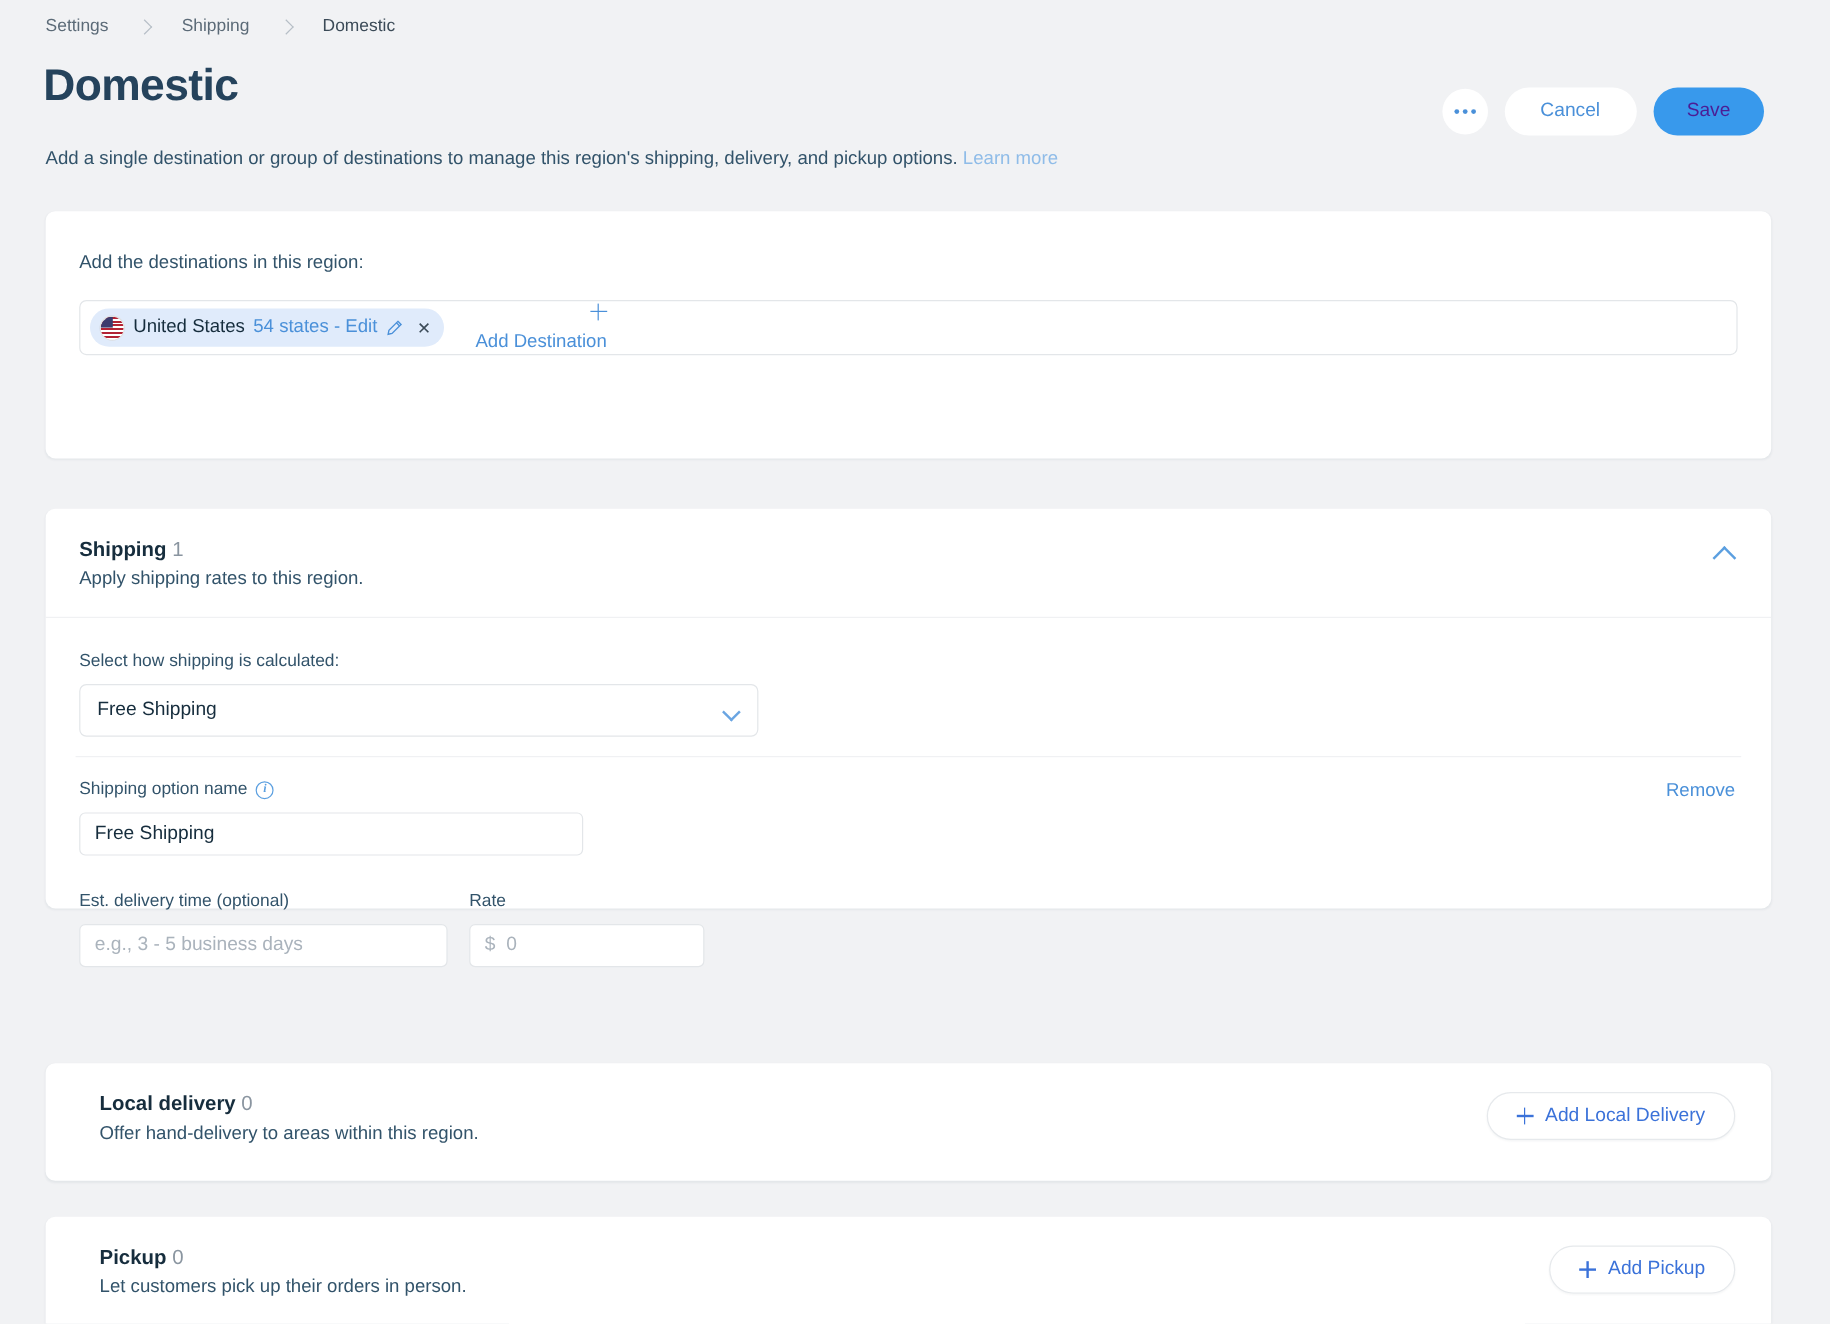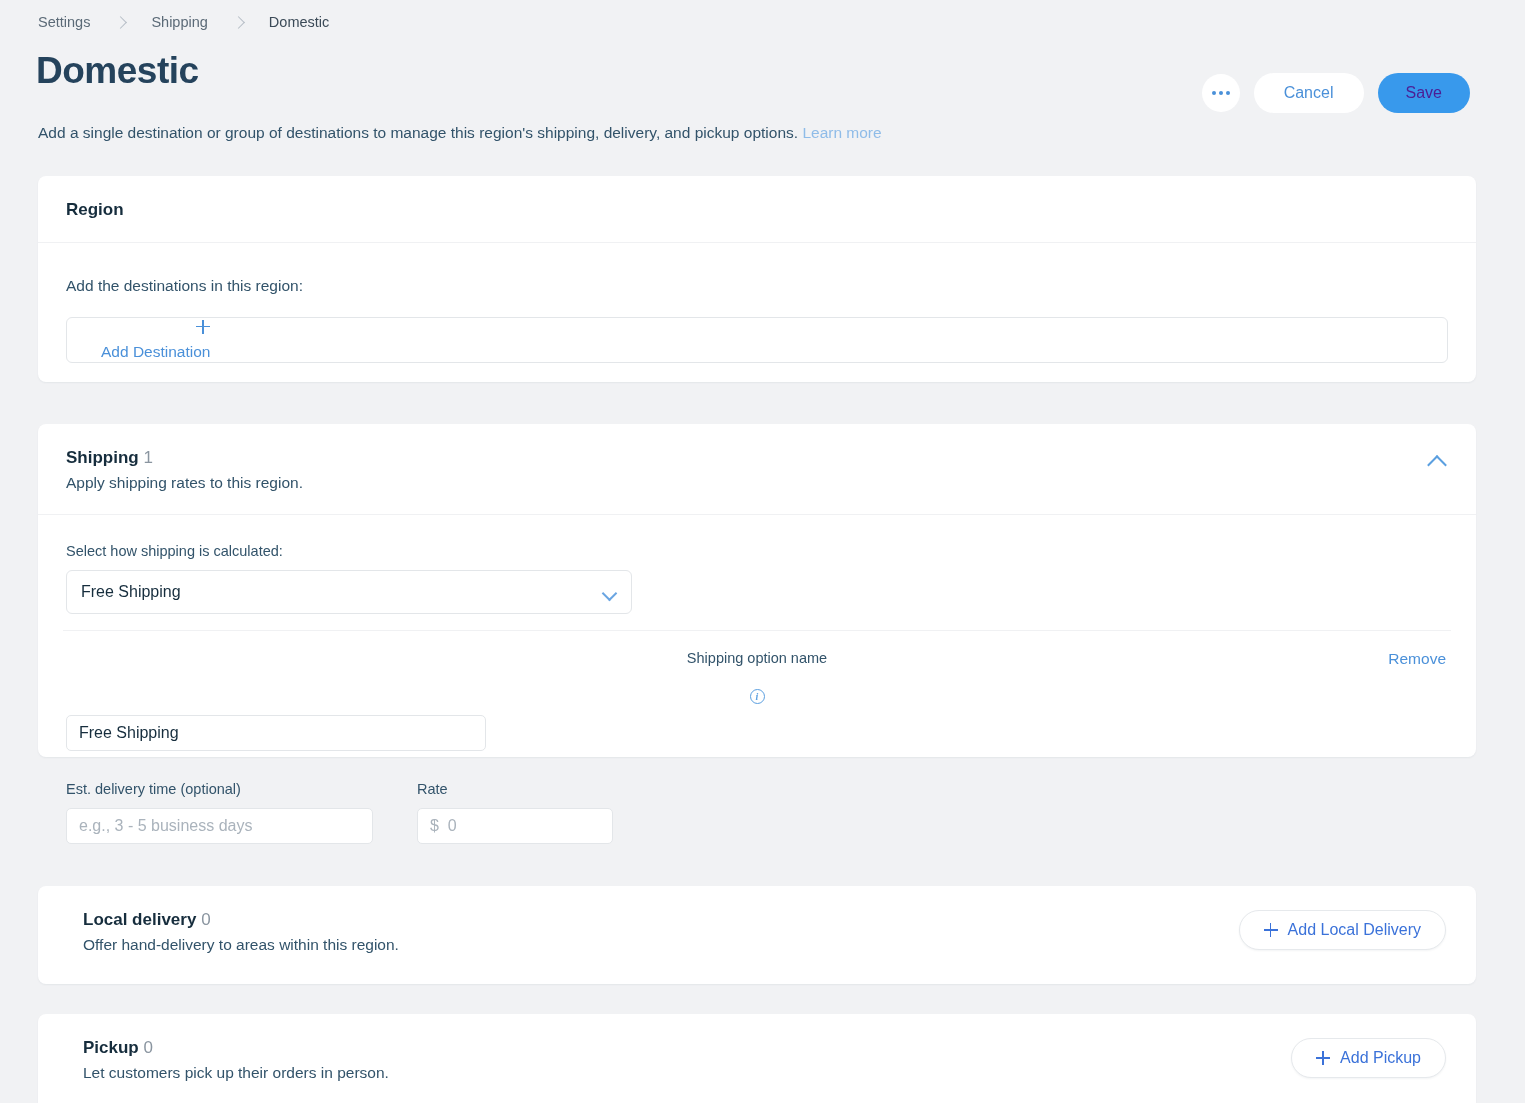--- a/index.html
+++ b/index.html
@@ -254,22 +254,22 @@
 
   .hr-inset {
     position: absolute;
     left: 25px; right: 25px;
     height: 1px;
     background: #f0f1f3;
   }
 
   .option-block { padding: 0 28px; position: relative; }
   .opt-label-row {
-    display: flex; align-items: center; gap: 23px;
-    font-size: 14.5px; color: #32536a; flex-direction: column;
+    display: flex; align-items: center; gap: 7px;
+    font-size: 14.5px; color: #32536a;
   }
   .info-icon {
     width: 15px; height: 15px;
     border-radius: 50%;
     border: 1.4px solid #5b9fe0;
     color: #5b9fe0;
     font-size: 10px;
     font-weight: bold;
     font-style: italic;
     display: flex; align-items: center; justify-content: center;
@@ -290,21 +290,21 @@
     border: 1px solid #e3e6e9;
     border-radius: 5px;
     padding: 0 12px;
     font-size: 16px;
     color: #162d3d;
     font-family: "Liberation Sans", sans-serif;
     background: #fff;
   }
   .text-input::placeholder { color: #aab3bc; }
 
-  .row-two { display: flex; gap: 44px; margin-top: 30px; }
+  .row-two { display: flex; gap: 18px; margin-top: 30px; }
   .col-delivery .text-input { width: 307px; }
   .col-rate .text-input { width: 196px; }
 
   
   #local-card { top: 886px; height: 98px; }
   #pickup-card { top: 1014px; height: 98px; }
 
   .simple-head {
     padding: 24px 45px;
     position: relative;
@@ -349,27 +349,39 @@
     <button class="btn-dots">
       <i></i>
       <i></i>
       <i></i>
     </button>
     <button class="btn-cancel">Cancel</button>
     <button class="btn-save">Save</button>
   </div>
 
   <section class="card" id="region-card">
-    <div class="card-head plain">
-      <div class="card-title">Region</div>
-    </div>
     <div class="region-body">
       <div class="region-label">Add the destinations in this region:</div>
 
       <div class="dest-box">
+        <div class="chip">
+          <span class="flag">
+            <span class="stripes"></span>
+            <span class="canton"></span>
+          </span>
+          <span class="chip-name">United States</span>
+          <span class="chip-meta">54 states - Edit</span>
+          <span class="chip-pencil">
+            <svg width="15" height="15" viewBox="0 0 16 16">
+              <path d="M11.3 1.9l2.8 2.8-8 8-3.5.7.7-3.5z" fill="none" stroke="#4a90d9" stroke-width="1.2"></path>
+              <path d="M10 3.2l2.8 2.8" stroke="#4a90d9" stroke-width="1.2"></path>
+            </svg>
+          </span>
+          <span class="chip-x">✕</span>
+        </div>
 
         <div class="add-dest">
           <span class="plus"></span>
           <span>Add Destination</span>
         </div>
       </div>
     </div>
   </section>
 
   <section class="card" id="shipping-card">

